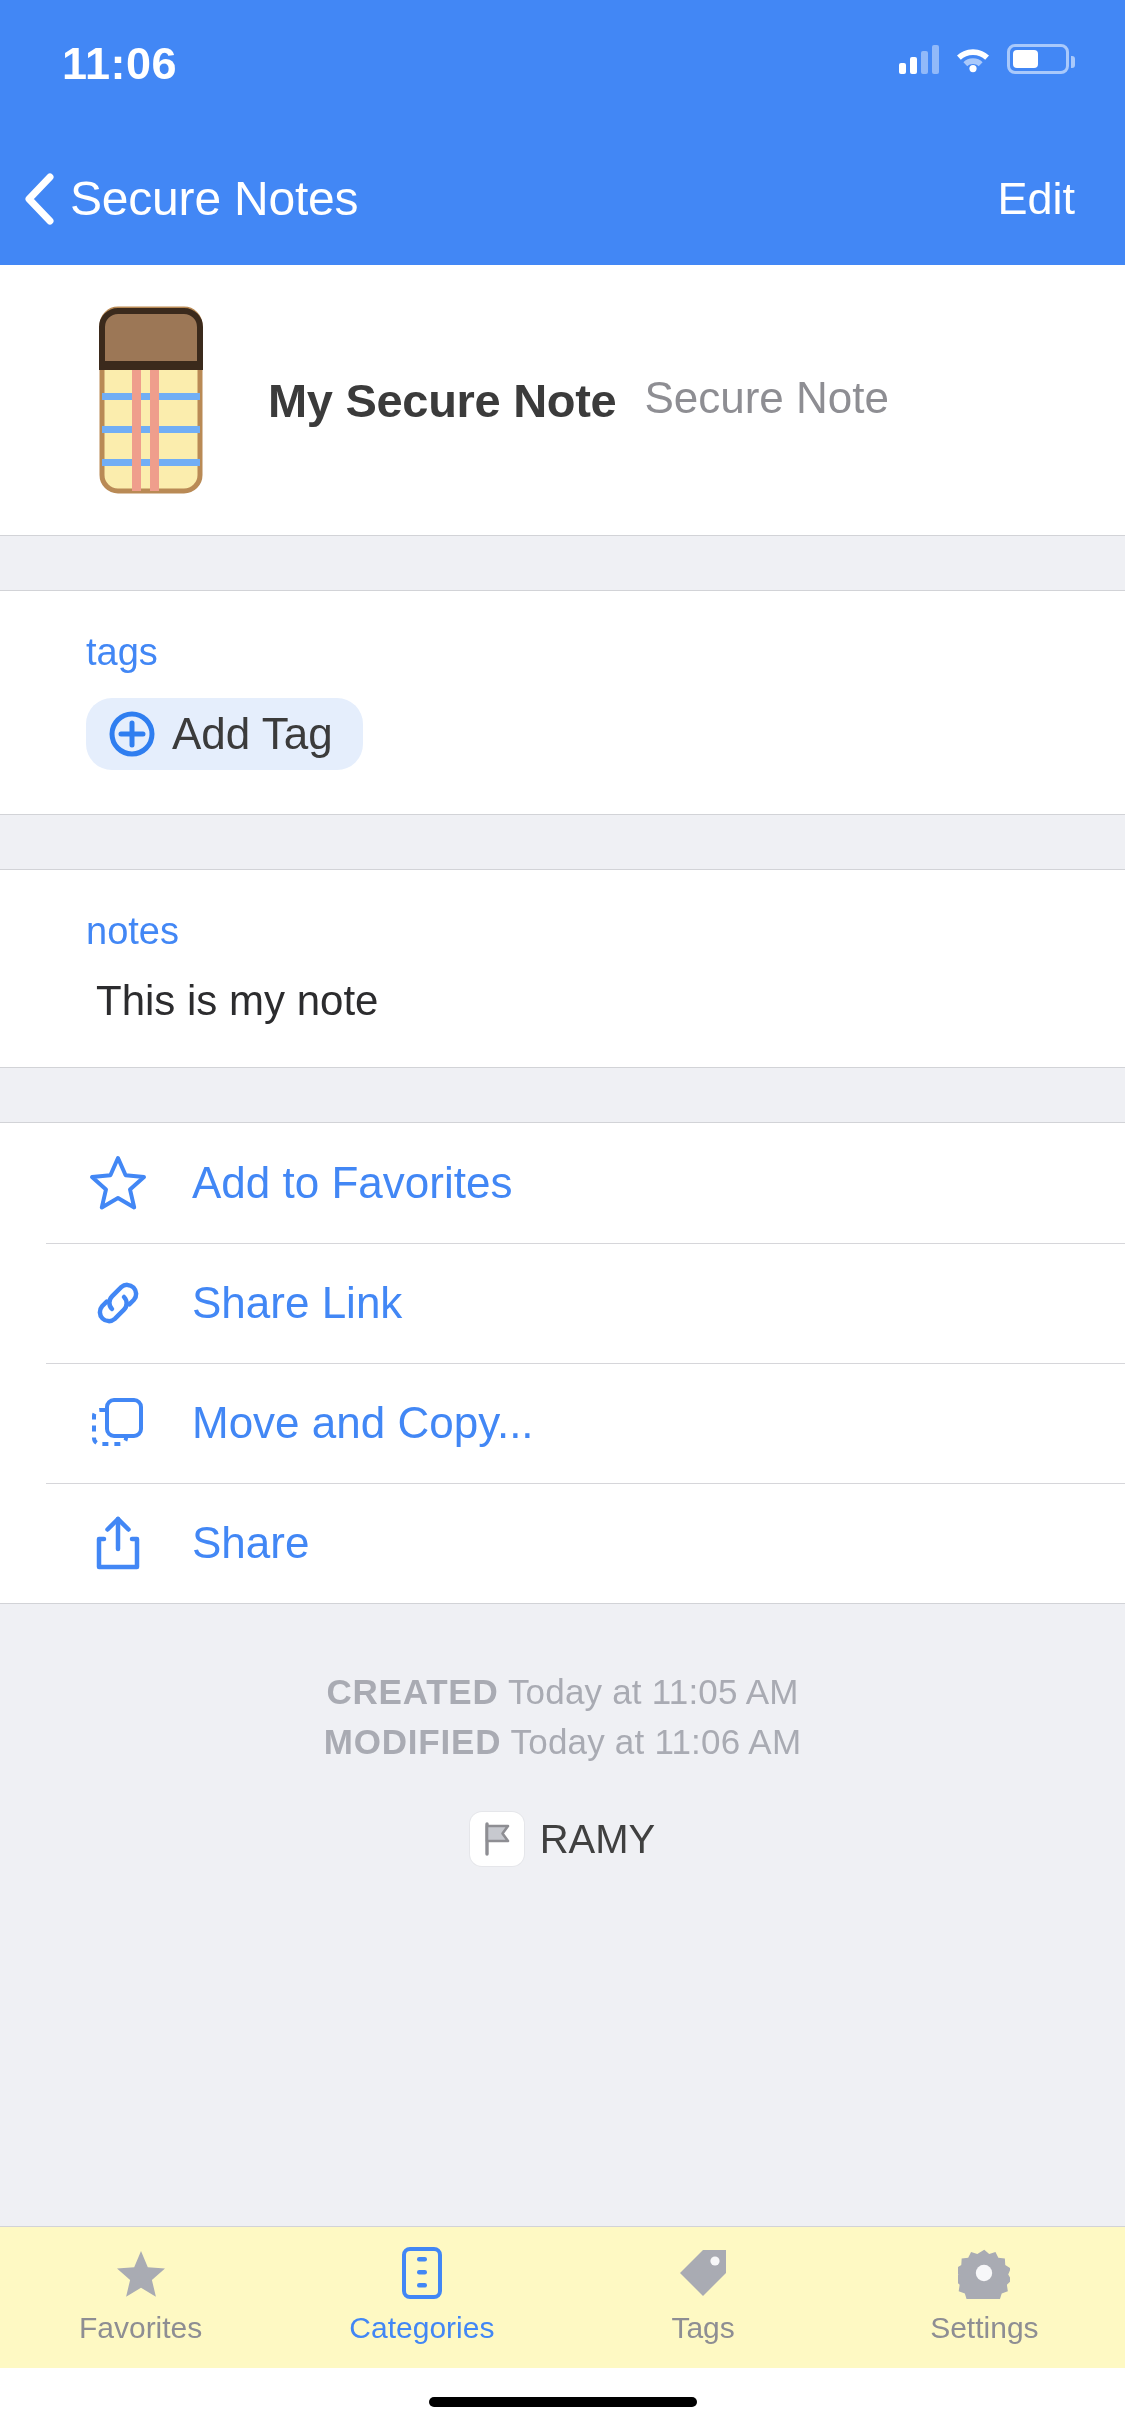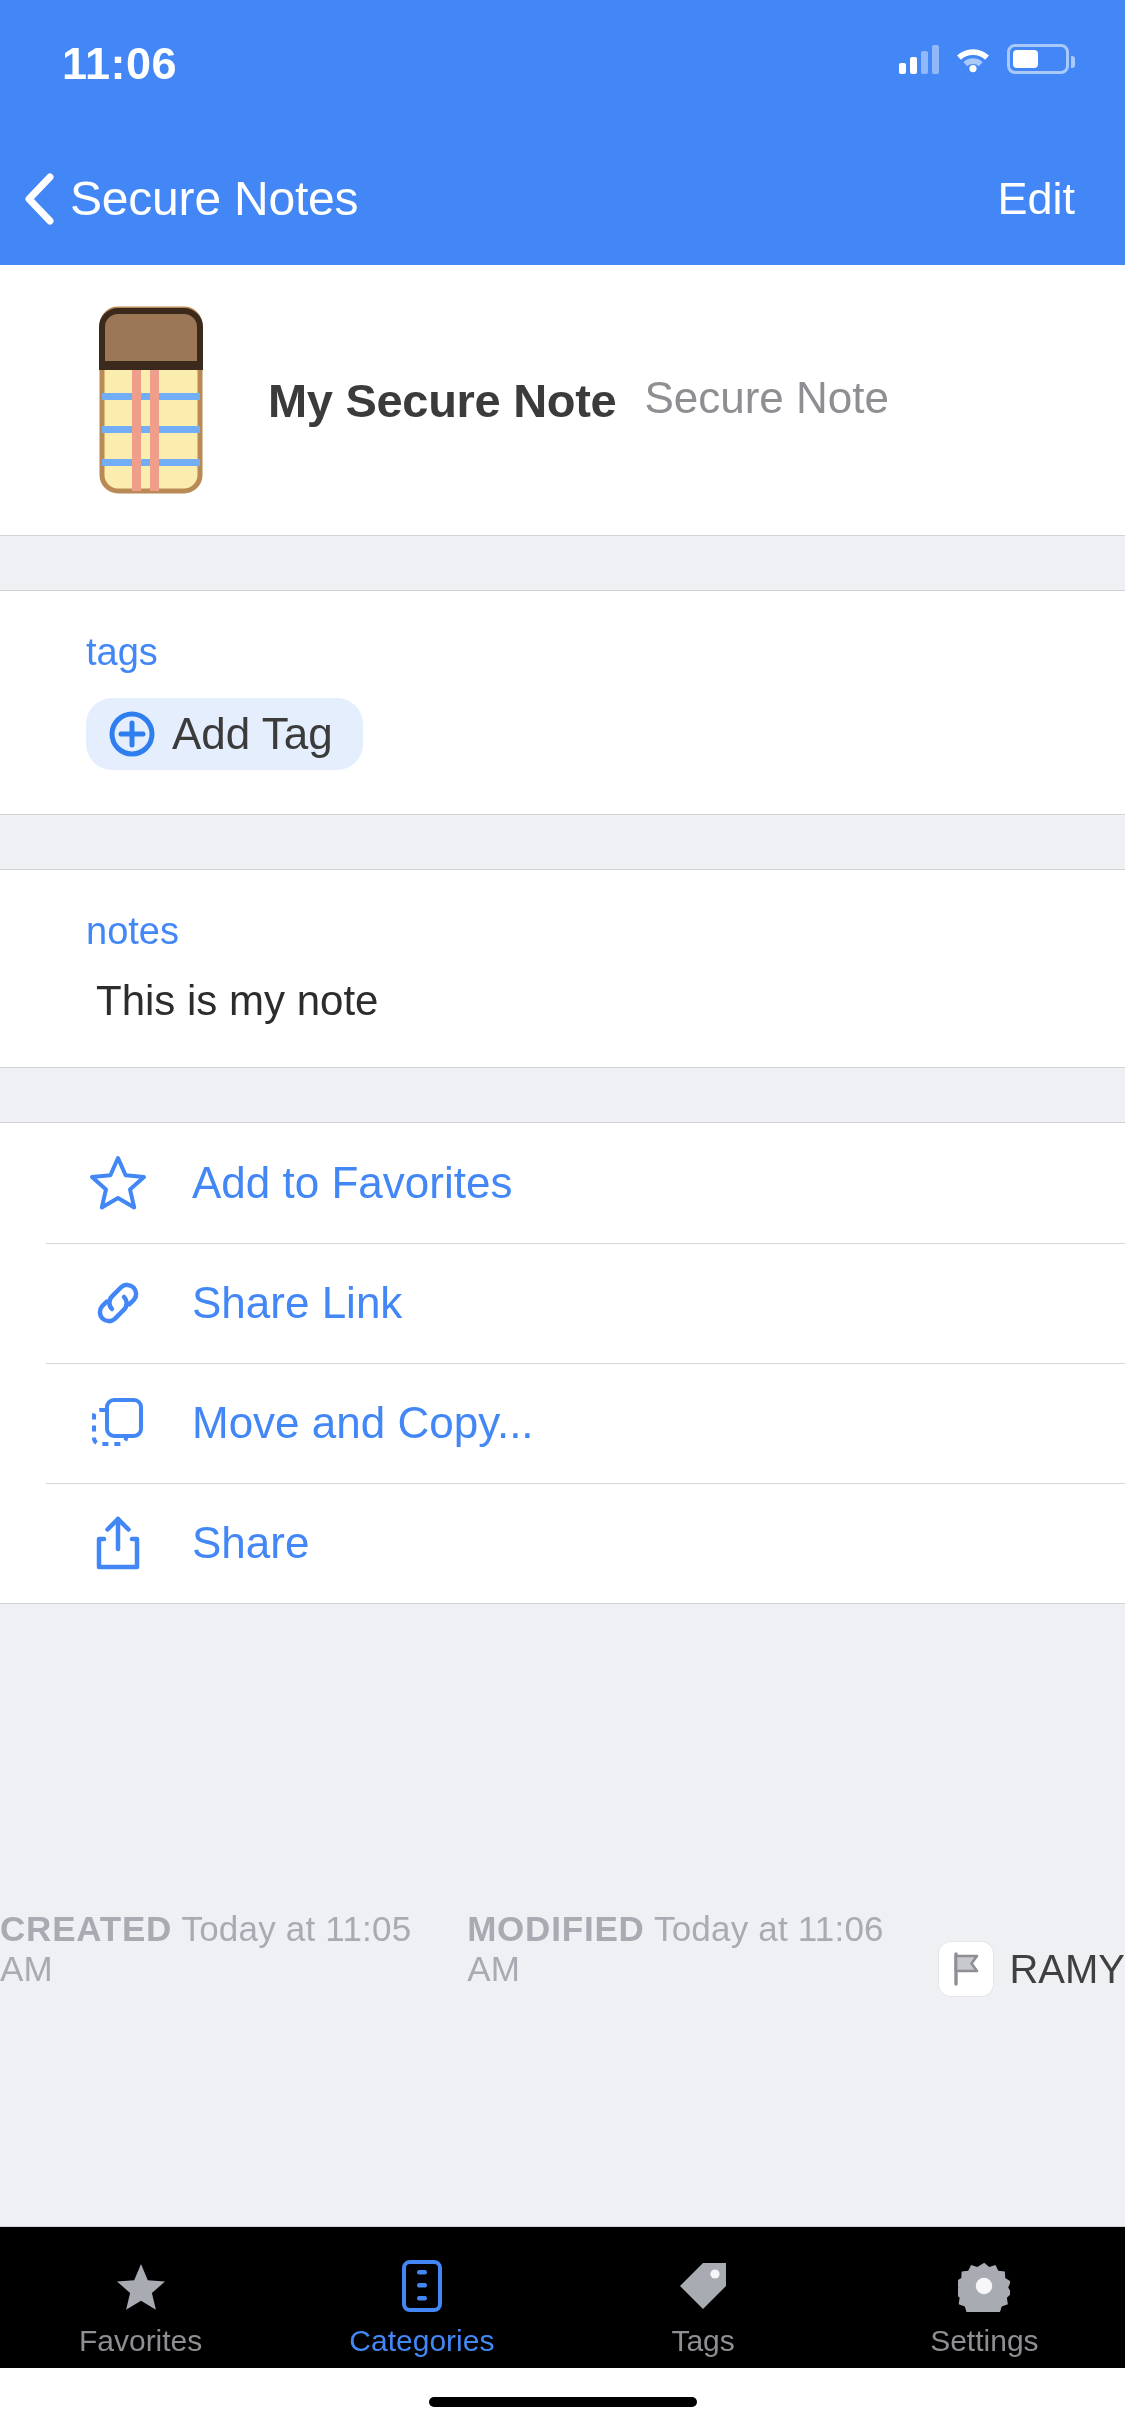--- a/index.html
+++ b/index.html
@@ -78,38 +78,38 @@
   }
   .action-row + .action-row::before {
     content:""; position:absolute; left:46px; right:0; top:0; height:1px; background:#d6d6da;
   }
   .action-icon { width:64px; height:64px; flex:0 0 64px; display:flex; align-items:center; justify-content:center; }
   .action-label { margin-left:42px; font-size:44px; color:#4287f5; }
 
   
   .meta {
     background:#eff0f4; border-top:1px solid #d2d3d7;
-    flex:1 1 auto; display:flex; align-items:center;
+    flex:1 1 auto; display:flex; flex-direction:column; align-items:center;
     justify-content:flex-start; padding-top:68px; gap:10px;
   }
   .meta-line { font-size:35px; color:#a9abb3; letter-spacing:0.2px; }
   .meta-line b { font-weight:700; letter-spacing:0.8px; }
   .vault { display:flex; align-items:center; gap:16px; margin-top:40px; }
   .vault-badge {
     width:54px; height:54px; background:#fff; border-radius:12px;
     display:flex; align-items:center; justify-content:center;
     box-shadow:0 0 0 1px rgba(0,0,0,.04);
   }
   .vault-name { font-size:40px; color:#404040; }
 
   
   .tabbar {
-    flex:0 0 142px; height:142px; background:#000000;
+    flex:0 0 142px; height:142px; background:#fef9c3;
     border-top:1px solid #d2d3d7; display:flex; align-items:flex-start;
-    padding-top:31px;
+    padding-top:18px;
     justify-content:space-between;
   }
   .tab { flex:1 1 0; display:flex; flex-direction:column; align-items:center; gap:10px; }
   .tab-icon { height:56px; display:flex; align-items:center; justify-content:center; }
   .tab-label { font-size:30px; color:#8e8e93; }
   .tab.active .tab-label { color:#4287f5; }
 
   .home-area { flex:0 0 68px; background:#fff; display:flex; align-items:center; justify-content:center; }
   .home-indicator { width:268px; height:10px; background:#000; border-radius:6px; }
 </style>

